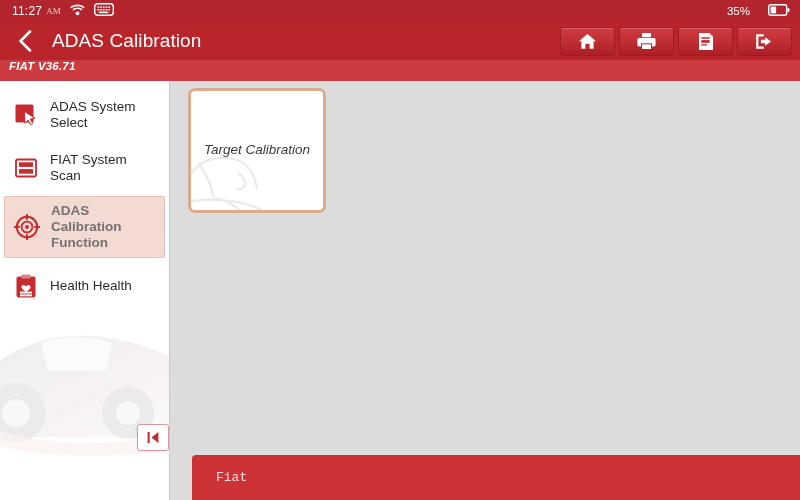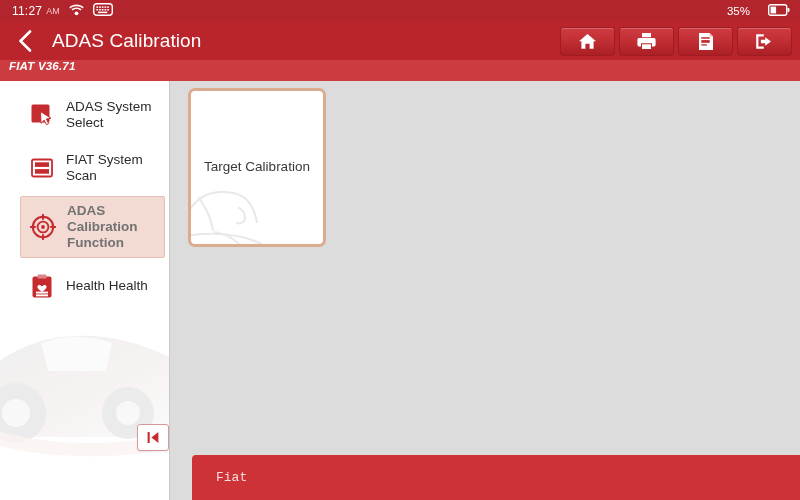--- a/index.html
+++ b/index.html
@@ -40,20 +40,21 @@
   }
   .sb-time {
     color: #ffffff;
     font-size: 12px;
     letter-spacing: .2px;
   }
   .sb-ampm {
     color: #f0c9cb;
     font-size: 9px;
     margin-left: -5px;
+    font-family: Liberation Serif, serif;
   }
   .sb-spacer { flex: 1 1 auto; }
   .sb-right {
     display: flex;
     align-items: center;
     gap: 18px;
   }
   .sb-batt-text {
     color: #ffffff;
     font-size: 11.5px;
@@ -148,21 +149,20 @@
     bottom: 18px;
     width: 200px;
     height: 165px;
     opacity: .13;
     pointer-events: none;
   }
   .menu {
     position: relative;
     padding-top: 6px;
     z-index: 2;
-    padding-left: 16px;
   }
   .menu-item {
     position: relative;
     display: flex;
     align-items: center;
     min-height: 50px;
     margin: 3px 4px;
     padding: 4px 6px 4px 8px;
     box-sizing: border-box;
     border-radius: 2px;
@@ -216,30 +216,31 @@
     top: 0; left: 171px;
     width: 629px;
     height: 419px;
     background: #dcdcdc;
   }
   .card {
     position: absolute;
     left: 17px;
     top: 7px;
     width: 138px;
-    height: 159px;
+    height: 125px;
     background: #ffffff;
     border: 3px solid #dcab8e;
     border-radius: 7px;
     box-sizing: border-box;
     overflow: hidden;
     cursor: pointer;
     display: flex;
     align-items: center;
     justify-content: center;
+    font-style: italic;
   }
   .card-label {
     position: relative;
     z-index: 3;
     font-size: 13.5px;
     color: #3a3a3a;
     text-align: center;
     line-height: 16px;
     padding: 0 4px;
     margin-top: -2px;

